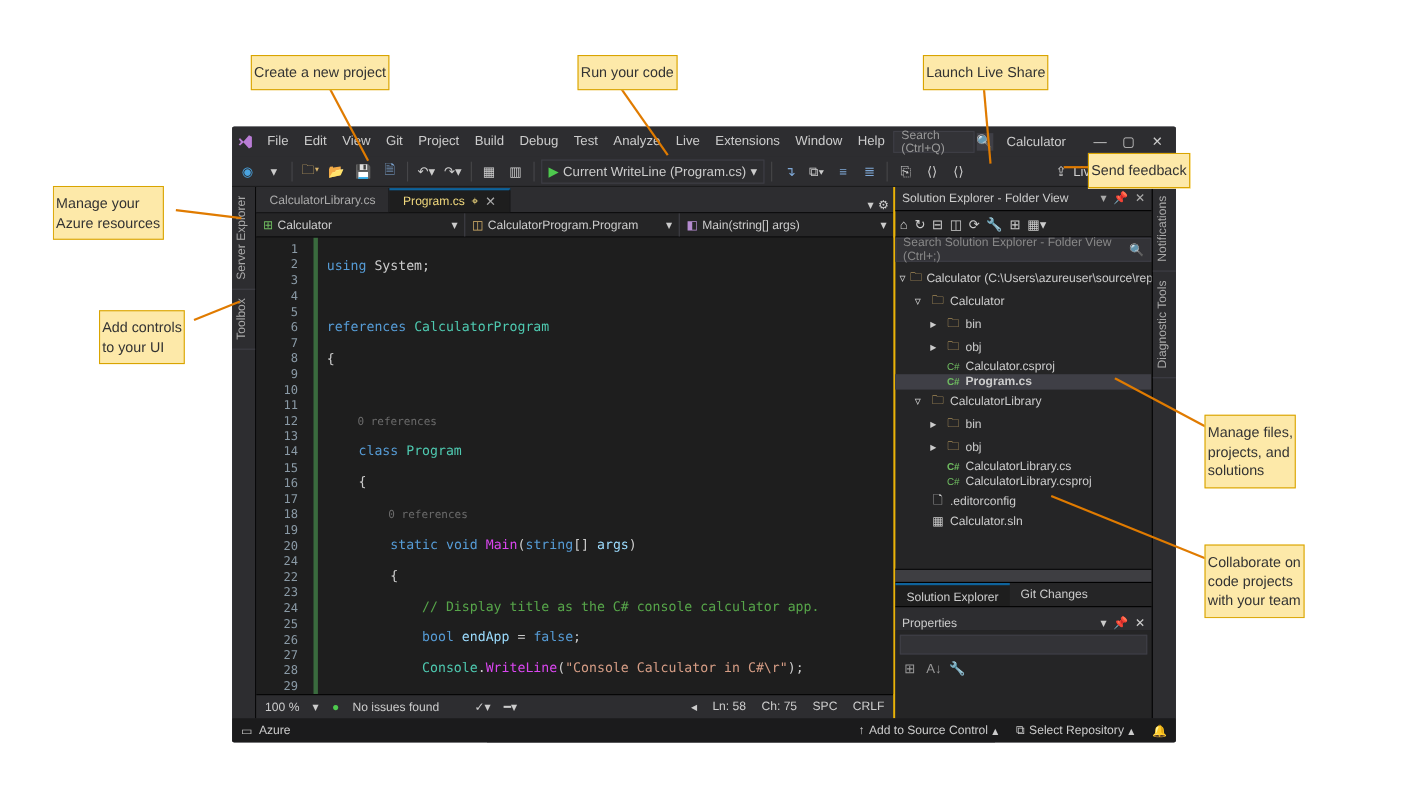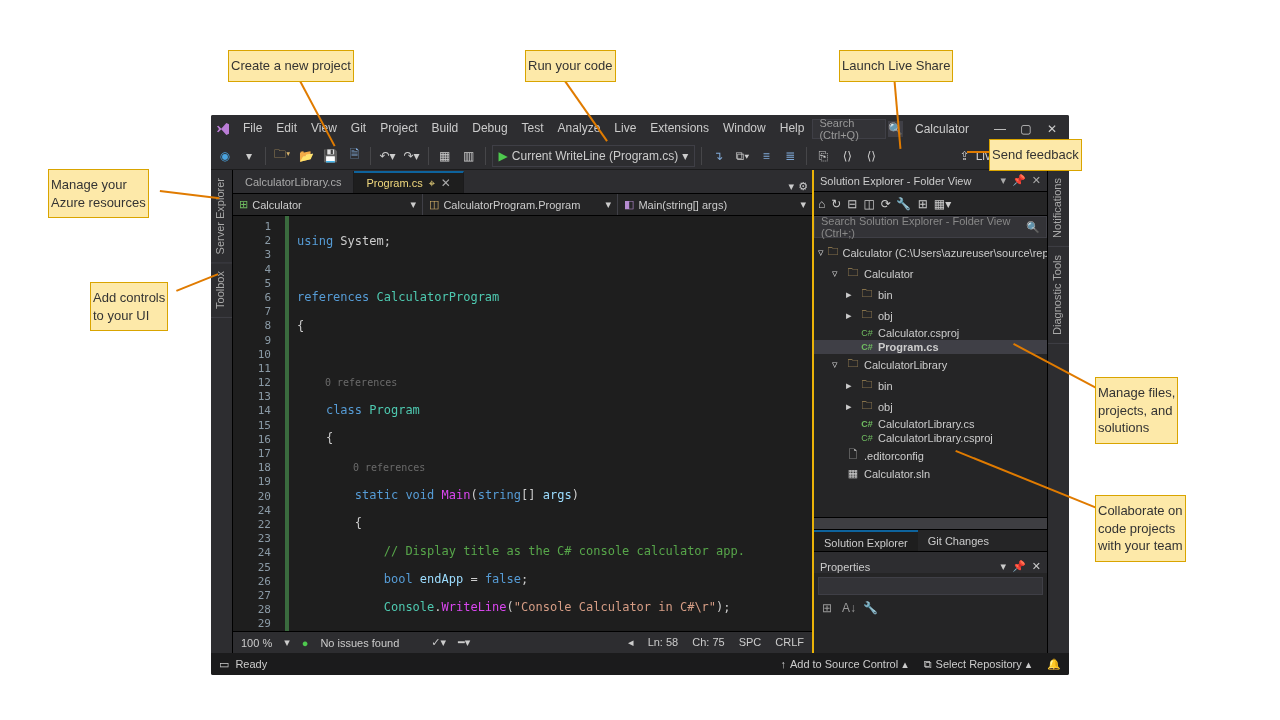--- a/index.html
+++ b/index.html
@@ -631,21 +631,21 @@
 
     <div class="right-rail">
       <div class="rail-tab">Notifications</div>
       <div class="rail-tab">Diagnostic Tools</div>
     </div>
 
   </div>
 
   <div class="status-bar">
     <span>▭</span>
-    <span style="margin-left:6px">Ready</span>
+    <span style="margin-left:6px">Azure</span>
     <div class="right">
       <div class="item">
         <span>↑</span>
         <span>Add to Source Control</span>
         <span>▴</span>
       </div>
       <div class="item">
         <span>⧉</span>
         <span>Select Repository</span>
         <span>▴</span>

